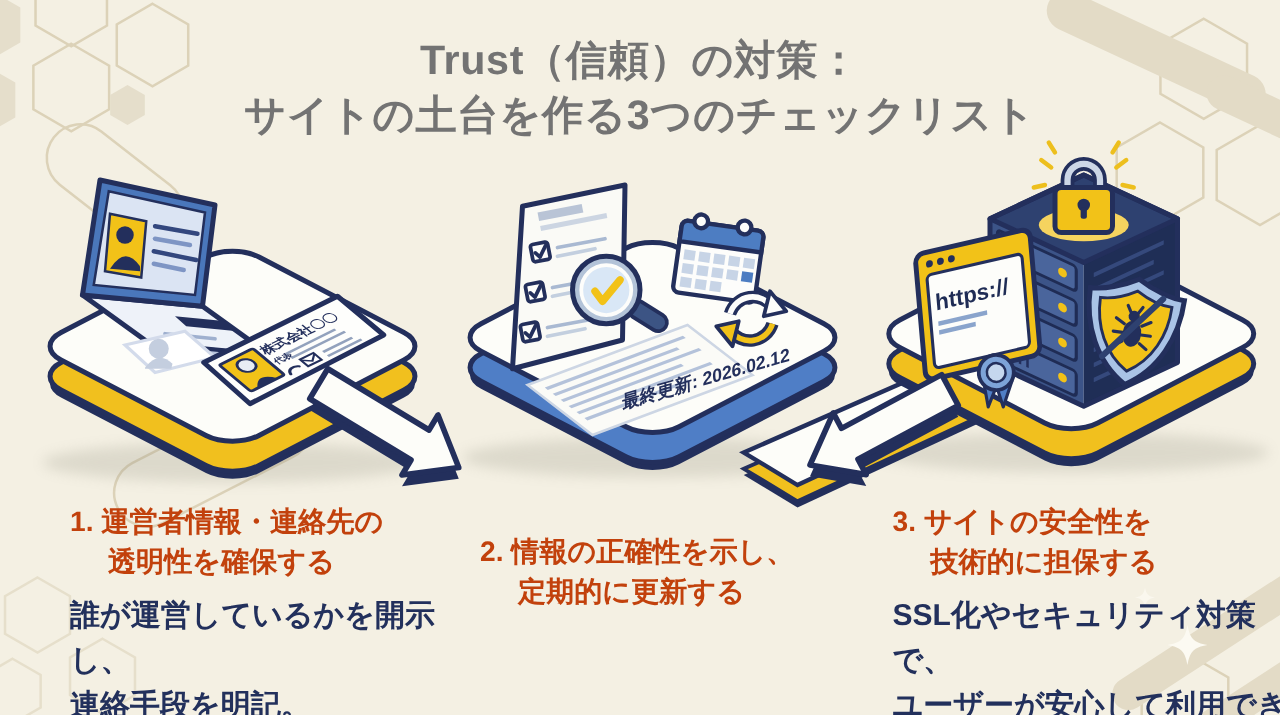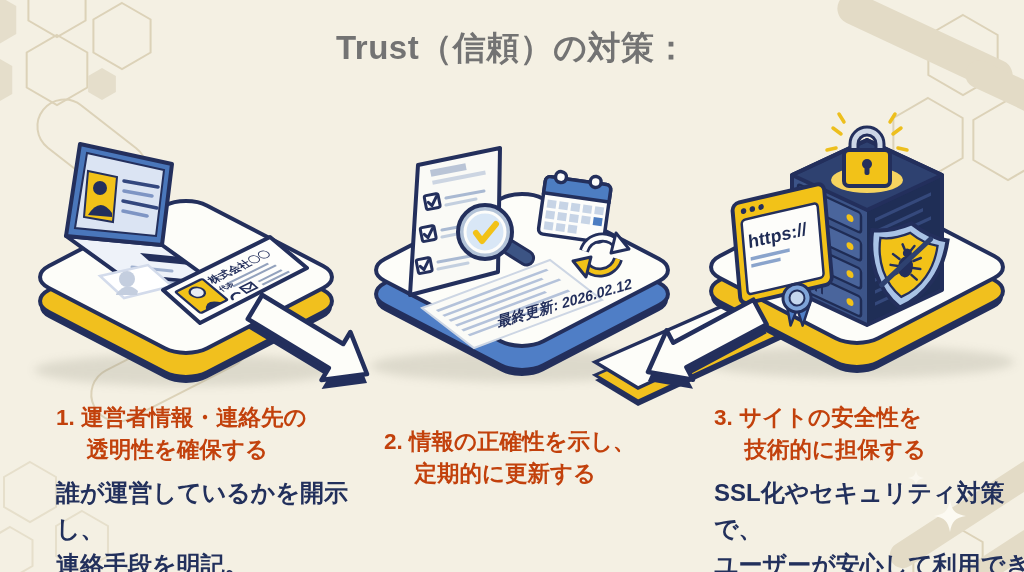--- a/index.html
+++ b/index.html
@@ -59,20 +59,21 @@
       <rect x="-85" y="-27" width="170" height="54" rx="27" transform="translate(170,368) rotate(-27)"></rect>
     </g>
     <g>
       <path d="M0,-16 C2,-5 5,-2 16,0 C5,2 2,5 0,16 C-2,5 -5,2 -16,0 C-5,-2 -2,-5 0,-16 Z" transform="translate(950,516)" fill="#fcfaf2"></path>
       <path d="M0,-16 C2,-5 5,-2 16,0 C5,2 2,5 0,16 C-2,5 -5,2 -16,0 C-5,-2 -2,-5 0,-16 Z" transform="translate(916,478) scale(0.5)" fill="#faf7ee"></path>
     </g>
   </svg>
 
   <header class="title">
     <div>Trust（信頼）の対策：</div>
+    <div>サイトの土台を作る3つのチェックリスト</div>
   </header>
 
   <svg class="ill1" width="360" height="280" viewBox="0 0 360 280">
     <defs>
         <filter id="b1" x="-40%" y="-40%" width="180%" height="180%">
           <feGaussianBlur stdDeviation="5"></feGaussianBlur>
         </filter>
       </defs>
     <ellipse cx="166" cy="252" rx="152" ry="16" fill="#8b8a7a" opacity="0.22" filter="url(#b1)"></ellipse>
     <g>

